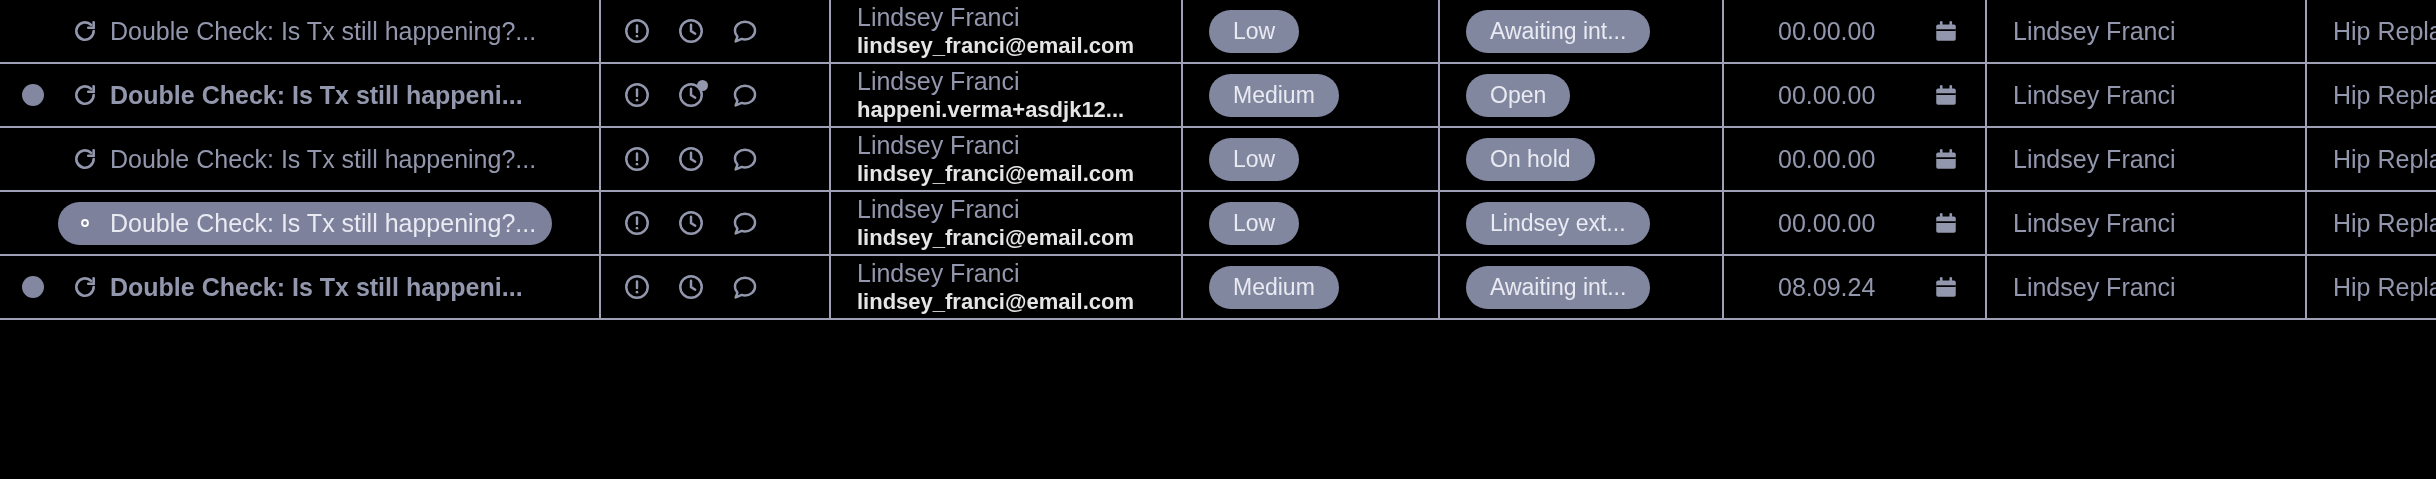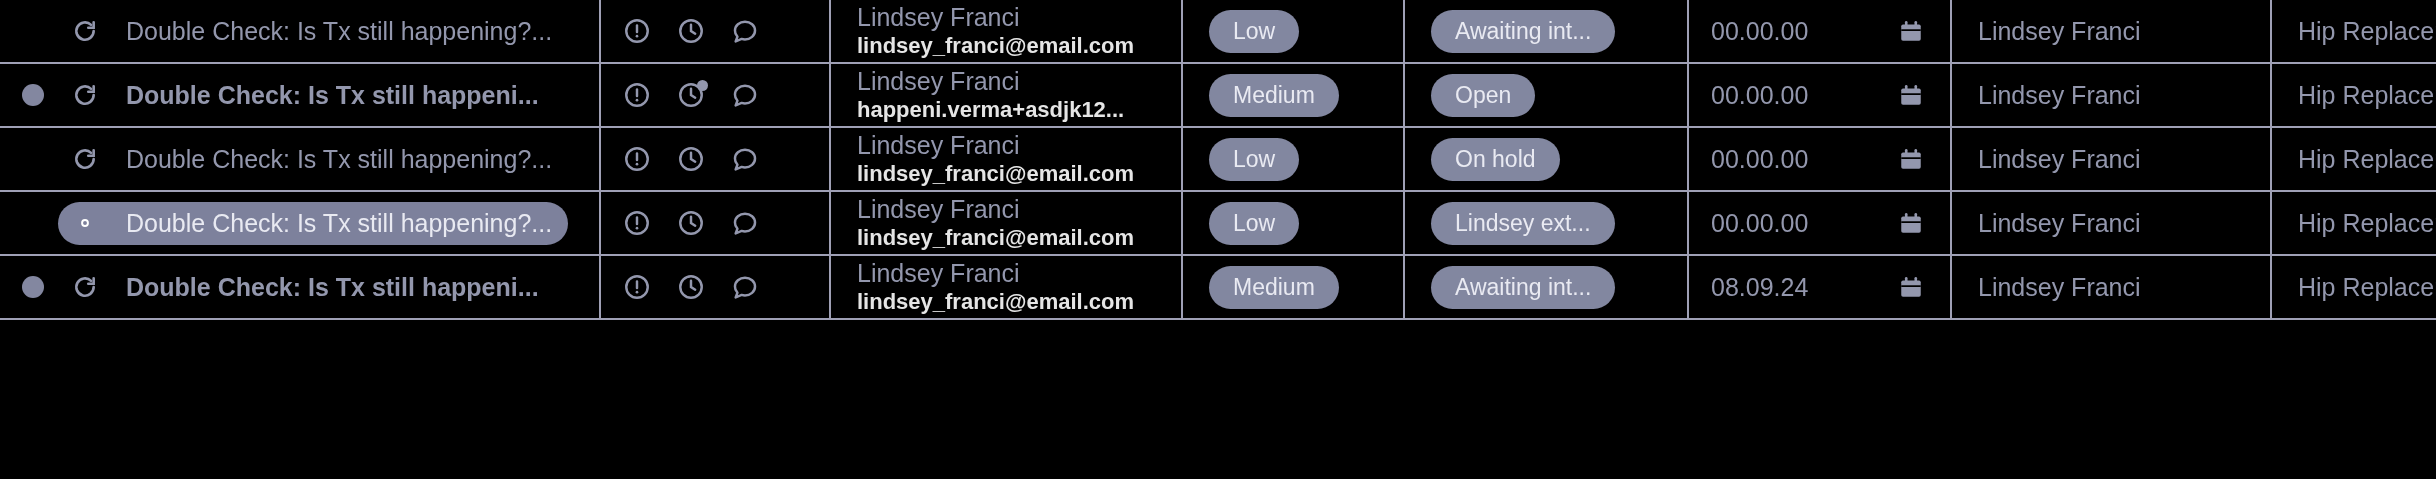--- a/index.html
+++ b/index.html
@@ -37,21 +37,21 @@
     color: #9397ad;
     font-size: 25px;
     box-sizing: border-box;
   }
   .ticket-table td.no-divider { border-right: 0; }
 
   
   .col-subject   { width: 600px; }
   .col-icons     { width: 230px; }
   .col-contact   { width: 352px; }
-  .col-priority  { width: 222px; }
+  .col-priority  { width: 257px; }
   .col-status    { width: 284px; }
   .col-date      { width: 263px; }
   .col-assignee  { width: 320px; }
   .col-type      { width: 342px; }
 
   
   .subject-wrap {
     display: flex;
     align-items: center;
     gap: 14px;
@@ -63,21 +63,21 @@
     height: 22px;
     border-radius: 50%;
     background: #8387a0;
     flex: 0 0 22px;
   }
   .unread-dot.hidden { visibility: hidden; }
 
   .subject-pill {
     display: flex;
     align-items: center;
-    gap: 28px;
+    gap: 12px;
     padding: 7px 16px 7px 14px;
     border-radius: 999px;
   }
   .subject-pill.selected {
     background: #7d819c;
   }
   .subject-pill.selected .subject-text { color: #e9eaf2; }
   .subject-pill.selected .type-icon    { color: #ffffff; }
 
   .type-icon {
@@ -155,21 +155,21 @@
   }
 
   
   .date-wrap {
     display: flex;
     align-items: center;
     justify-content: space-between;
     padding: 0 26px 0 22px;
     height: 62px;
   }
-  .date-text { font-size: 25px; color: #9397ad; }
+  .date-text { font-size: 25px; color: #9397ad; margin-left: 32px; }
 
   
   .plain-wrap {
     padding-left: 26px;
     font-size: 25px;
     color: #9397ad;
     white-space: nowrap;
     overflow: hidden;
   }
 </style>

